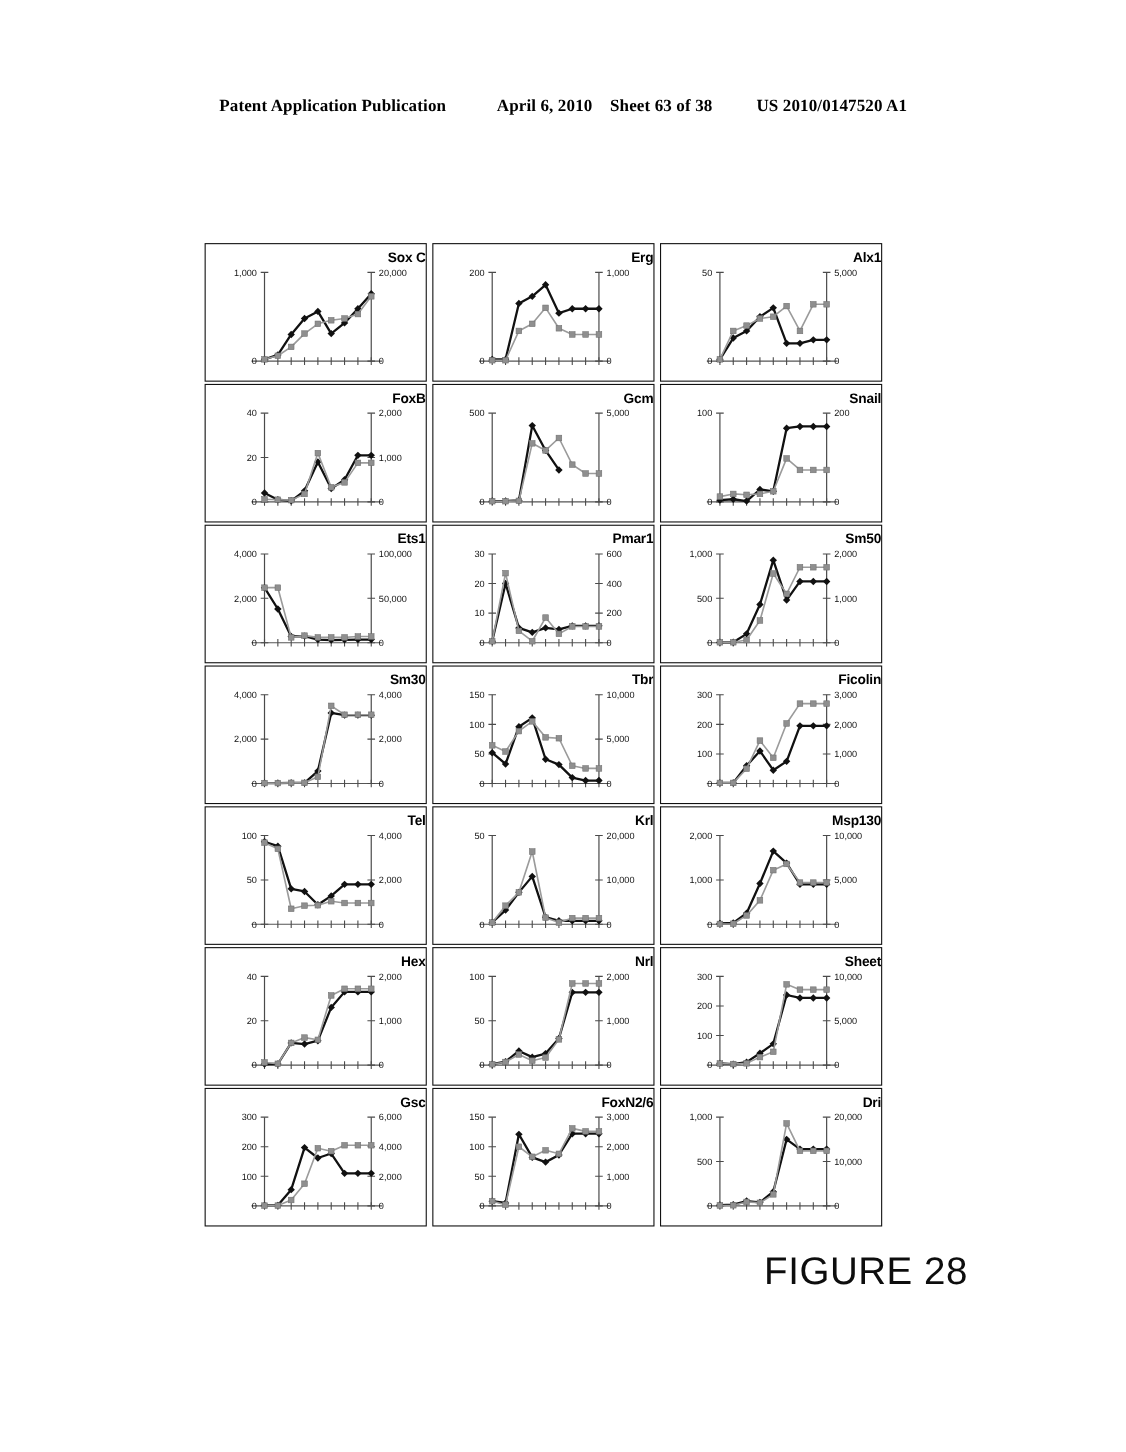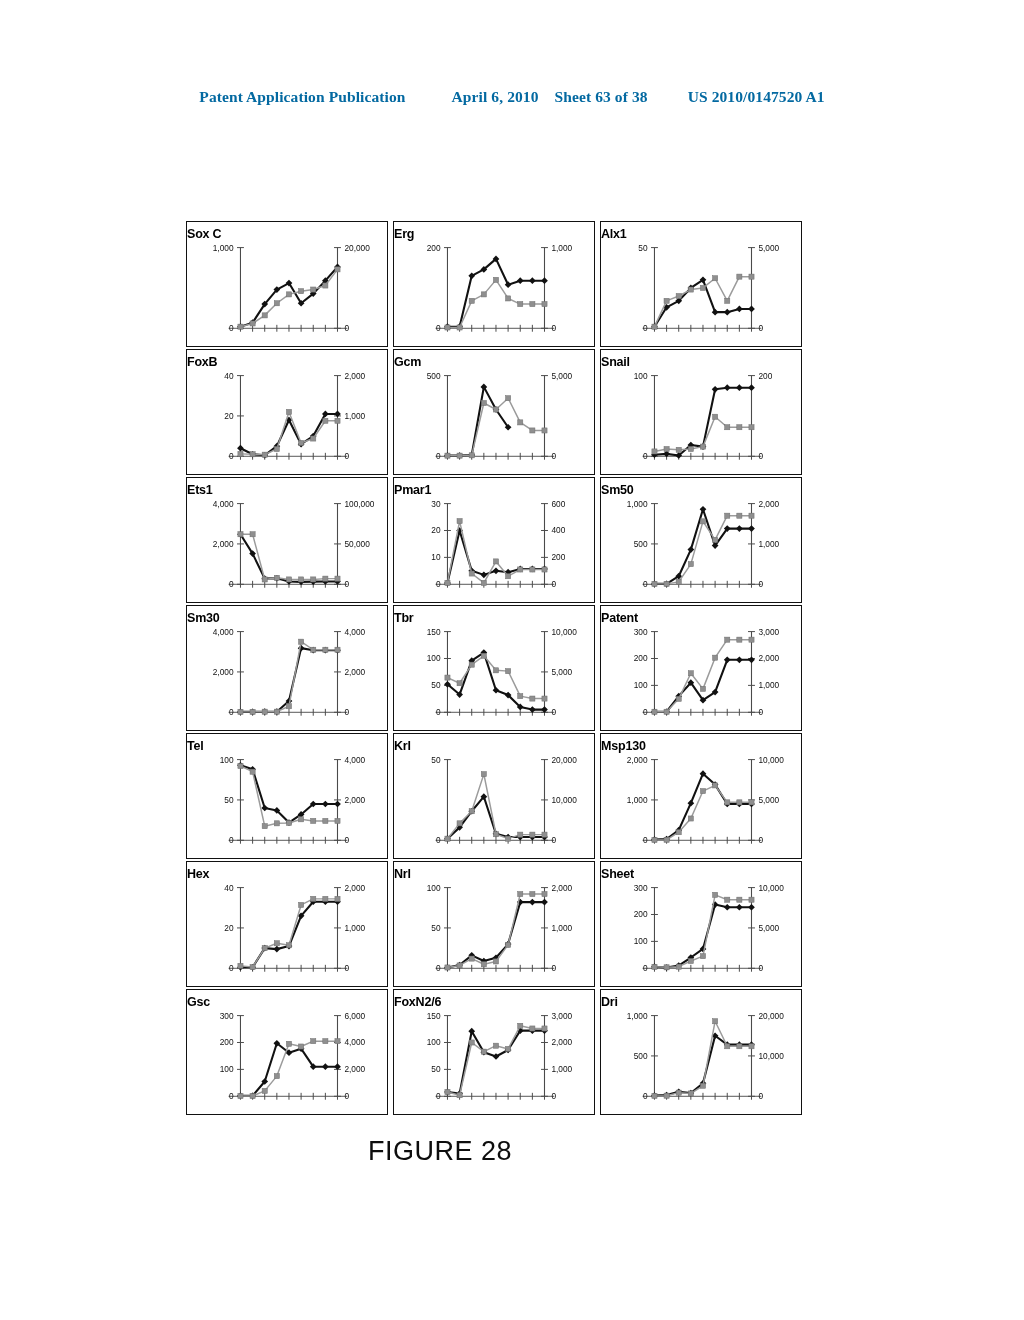--- a/index.html
+++ b/index.html
@@ -1,48 +1,48 @@
 <!DOCTYPE html>
 <html><head>
 <meta charset="utf-8">
 <style>
   html,body{margin:0;padding:0;background:#fff;}
   body{width:1024px;height:1320px;font-family:"Liberation Serif",serif;color:#000;position:relative;overflow:hidden;}
 
   .page-header{position:absolute;top:88px;left:0;width:1024px;display:flex;justify-content:center;align-items:baseline;
-    font-family:"Liberation Serif",serif;font-weight:bold;font-size:15.5px;letter-spacing:.1px;color:#0369a1;}
+    font-family:"Liberation Serif",serif;font-weight:bold;font-size:15.5px;letter-spacing:.1px;color:#000000;}
   .page-header span{white-space:nowrap;}
   .hdr-gap-a{display:inline-block;width:46px;}
   .hdr-gap-b{display:inline-block;width:16px;}
   .hdr-gap-c{display:inline-block;width:40px;}
 
   .grid{position:absolute;left:186px;top:221px;width:616px;
     display:grid;grid-template-columns:repeat(3,202px);grid-template-rows:repeat(7,126px);
     column-gap:5px;row-gap:2px;}
 
   .panel{position:relative;border:1.6px solid #111;background:#fff;box-sizing:border-box;overflow:hidden;}
-  .panel-title{position:absolute;top:5px;left:0;width:100%;text-align:left;
+  .panel-title{position:absolute;top:5px;left:0;width:100%;text-align:right;
     font-family:"Liberation Sans",sans-serif;font-weight:bold;font-size:12.5px;color:#000;letter-spacing:-.2px;z-index:4;}
   .panel svg{position:absolute;inset:0;width:100%;height:100%;display:block;}
 
   .axis-label{font-family:"Liberation Sans",sans-serif;font-size:8.4px;fill:#111;}
   .axis-label.right{text-anchor:start;}
   .axis-label.left{text-anchor:end;}
 
   .axis-line{stroke:#4a4a4a;stroke-width:1.1;}
   .tickmark{stroke:#4a4a4a;stroke-width:1;}
   .baseline{stroke:#555;stroke-width:1;}
 
   .series-black{fill:none;stroke:#111;stroke-width:2.1;stroke-linejoin:round;}
   .series-gray{fill:none;stroke:#9b9b9b;stroke-width:1.5;stroke-linejoin:round;}
   .mk-black{fill:#111;stroke:none;}
   .mk-gray{fill:#8f8f8f;stroke:#6e6e6e;stroke-width:.5;}
 
-  .figure-caption{position:absolute;left:0;top:1136px;width:880px;text-align:center;
-    font-family:"Liberation Sans",sans-serif;font-size:27px;letter-spacing:.5px;color:#0d0d0d;}
+  .figure-caption{position:absolute;left:0;top:1136px;width:880px;text-align:right;
+    font-family:"Liberation Sans",sans-serif;font-size:35px;letter-spacing:.5px;color:#0d0d0d;}
 </style>
 </head>
 <body>
 
 <div class="page-header">
   <span>Patent Application Publication</span>
   <span class="hdr-gap-a"></span>
   <span>April 6, 2010</span>
   <span class="hdr-gap-b"></span>
   <span>Sheet 63 of 38</span>
@@ -567,21 +567,21 @@
         <rect x="75.9" y="57.02" width="5.2" height="5.2" class="mk-gray"></rect>
         <rect x="88.15" y="48" width="5.2" height="5.2" class="mk-gray"></rect>
         <rect x="100.4" y="62.76" width="5.2" height="5.2" class="mk-gray"></rect>
         <rect x="112.65" y="63.580000000000005" width="5.2" height="5.2" class="mk-gray"></rect>
         <rect x="124.9" y="89" width="5.2" height="5.2" class="mk-gray"></rect>
         <rect x="137.15" y="91.46000000000001" width="5.2" height="5.2" class="mk-gray"></rect>
         <rect x="149.4" y="91.46000000000001" width="5.2" height="5.2" class="mk-gray"></rect>
       </svg>
     </div>
     <div class="panel">
-      <div class="panel-title">Patent</div>
+      <div class="panel-title">Ficolin</div>
       <svg viewBox="0 0 202 126" preserveAspectRatio="none">
         <line x1="42" y1="108" x2="162" y2="108" class="baseline"></line>
         <line x1="54" y1="104.5" x2="54" y2="111.5" class="tickmark"></line>
         <line x1="66.25" y1="104.5" x2="66.25" y2="111.5" class="tickmark"></line>
         <line x1="78.5" y1="104.5" x2="78.5" y2="111.5" class="tickmark"></line>
         <line x1="90.75" y1="104.5" x2="90.75" y2="111.5" class="tickmark"></line>
         <line x1="103" y1="104.5" x2="103" y2="111.5" class="tickmark"></line>
         <line x1="115.25" y1="104.5" x2="115.25" y2="111.5" class="tickmark"></line>
         <line x1="127.5" y1="104.5" x2="127.5" y2="111.5" class="tickmark"></line>
         <line x1="139.75" y1="104.5" x2="139.75" y2="111.5" class="tickmark"></line>

